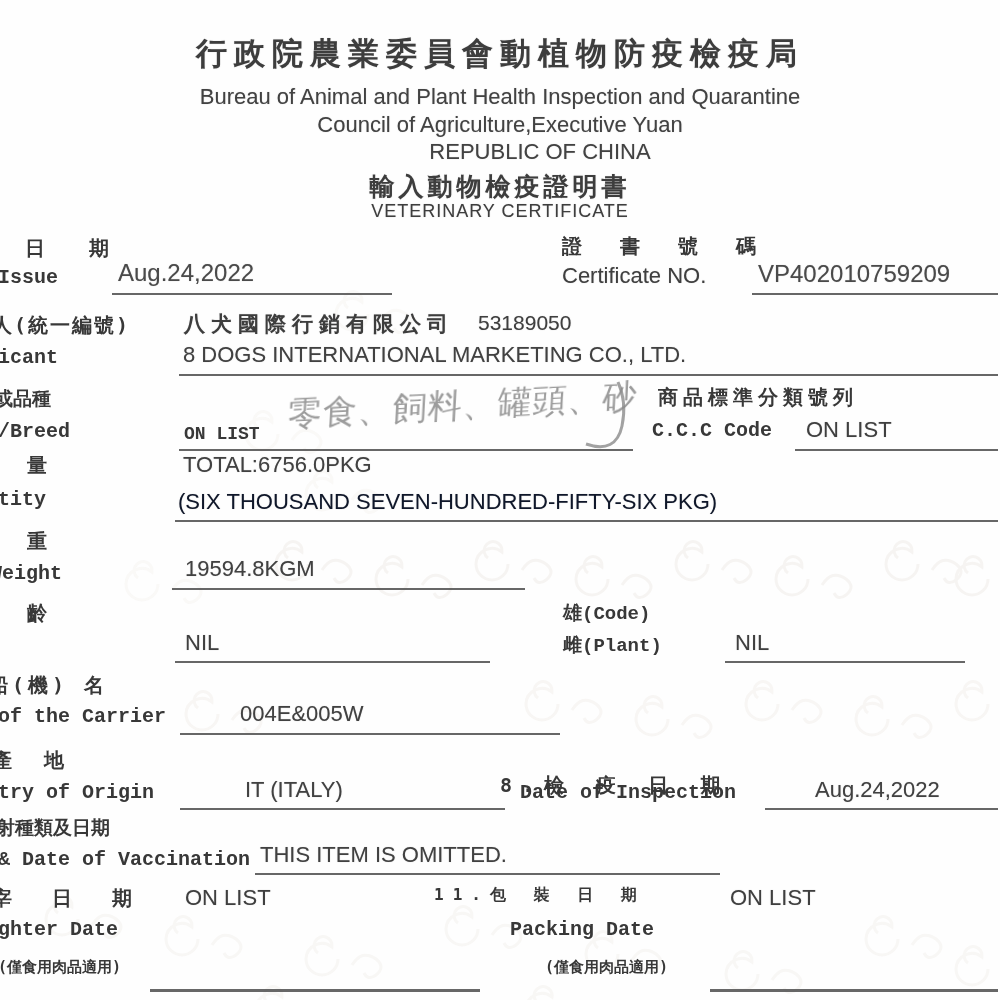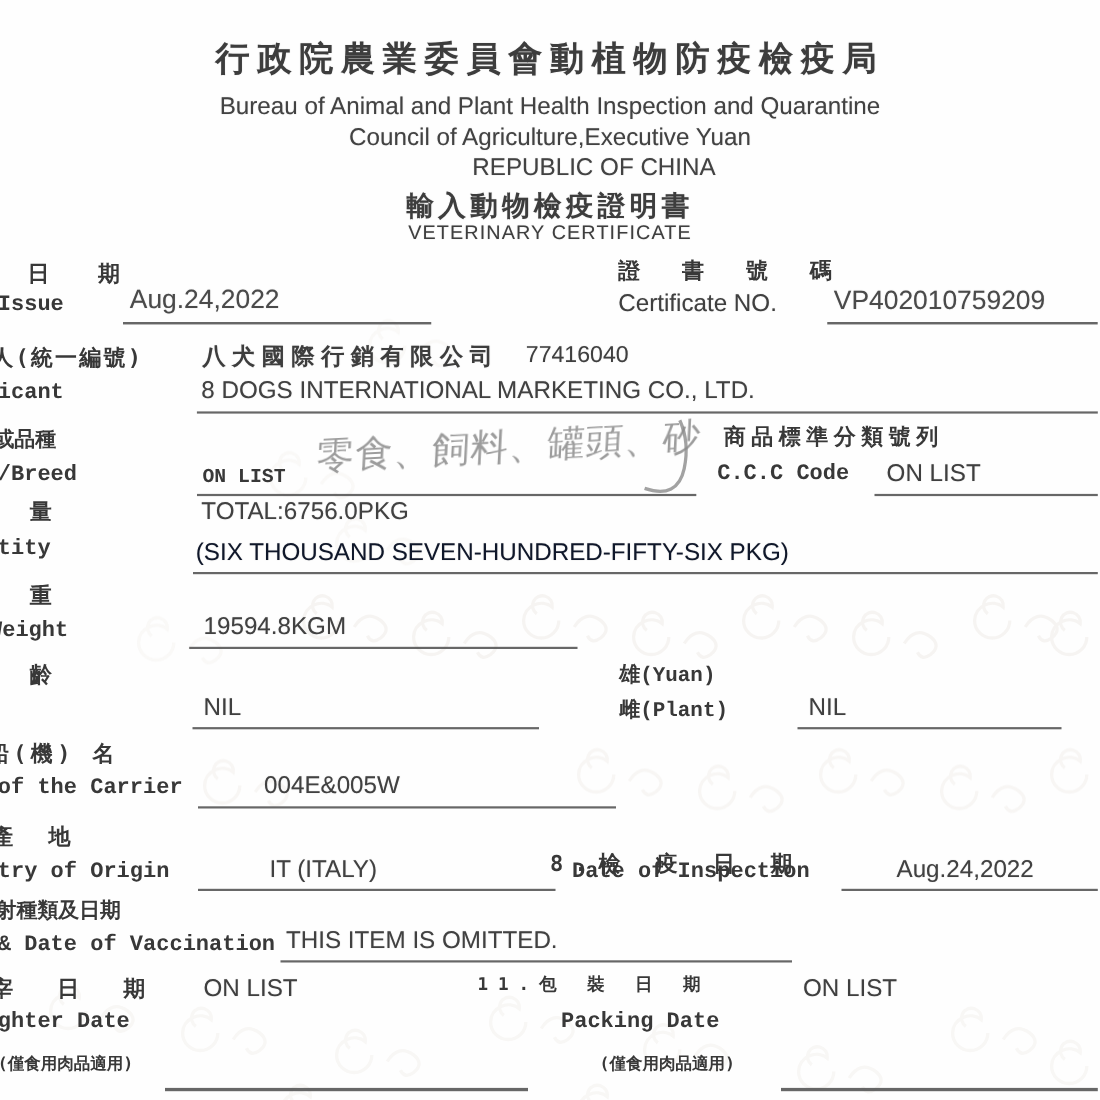--- a/index.html
+++ b/index.html
@@ -94,21 +94,21 @@
     <div class="rule" style="left:112px; top:293px; width:280px;"></div>
 
     <div class="abs cjk" style="left:562px; top:233px; font-size:20px; letter-spacing:13px;">證 書 號 碼</div>
     <div class="abs sans soft" style="left:562px; top:263px; font-size:22px; color:#3f3f3f;">Certificate NO.</div>
     <div class="abs sans soft" style="left:758px; top:260px; font-size:24px;">VP402010759209</div>
     <div class="rule" style="left:752px; top:293px; width:246px;"></div>
 
     <div class="abs cjk" style="left:-8px; top:312px; font-size:20px; letter-spacing:2px;">人(統一編號)</div>
     <div class="abs mono" style="left:-2px; top:346px; font-size:20px;">icant</div>
     <div class="abs serifcjk soft" style="left:184px; top:310px; font-size:21px; letter-spacing:6px; font-weight:bold;">八犬國際行銷有限公司</div>
-    <div class="abs sans soft" style="left:478px; top:311px; font-size:21px; color:#3f3f3f;">77416040</div>
+    <div class="abs sans soft" style="left:478px; top:311px; font-size:21px; color:#3f3f3f;">53189050</div>
     <div class="abs sans soft" style="left:183px; top:342px; font-size:22px; color:#414141;">8 DOGS INTERNATIONAL MARKETING CO., LTD.</div>
     <div class="rule" style="left:179px; top:374px; width:819px;"></div>
 
     <div class="abs cjk" style="left:-6px; top:386px; font-size:19px;">或品種</div>
     <div class="abs mono" style="left:-2px; top:420px; font-size:20px;">/Breed</div>
     <div class="abs mono" style="left:184px; top:424px; font-size:18px;">ON LIST</div>
     <div class="abs hand" style="left:288px; top:392px; font-size:34px; letter-spacing:1px;">零食、飼料、罐頭、砂</div>
     <svg class="abs" style="left:580px; top:378px;" width="60" height="75">
       <path d="M6 66 q30 10 36 -18 q5 -24 -4 -44" fill="none" stroke="#8b8b8b" stroke-width="3" opacity=".8"></path>
     </svg>
@@ -124,21 +124,21 @@
     <div class="abs sans soft" style="left:183px; top:452px; font-size:22px; color:#414141;">TOTAL:6756.0PKG</div>
     <div class="abs sans soft" style="left:178px; top:489px; font-size:22px; color:#0f172a;">(SIX THOUSAND SEVEN-HUNDRED-FIFTY-SIX PKG)</div>
     <div class="rule" style="left:175px; top:520px; width:823px;"></div>
 
     <div class="abs cjk" style="left:27px; top:528px; font-size:20px;">重</div>
     <div class="abs mono" style="left:-10px; top:562px; font-size:20px;">Weight</div>
     <div class="abs sans soft" style="left:185px; top:556px; font-size:22px; color:#414141;">19594.8KGM</div>
     <div class="rule" style="left:172px; top:588px; width:353px;"></div>
 
     <div class="abs cjk" style="left:27px; top:600px; font-size:20px;">齡</div>
-    <div class="abs mono" style="left:563px; top:600px; font-size:19px;">雄(Yuan)</div>
+    <div class="abs mono" style="left:563px; top:600px; font-size:19px;">雄(Code)</div>
     <div class="abs sans soft" style="left:185px; top:630px; font-size:22px; color:#3f3f3f;">NIL</div>
     <div class="rule" style="left:175px; top:661px; width:315px;"></div>
     <div class="abs mono" style="left:563px; top:632px; font-size:19px;">雌(Plant)</div>
     <div class="abs sans soft" style="left:735px; top:630px; font-size:22px; color:#3f3f3f;">NIL</div>
     <div class="rule" style="left:725px; top:661px; width:240px;"></div>
 
     <div class="abs cjk" style="left:-12px; top:672px; font-size:20px; letter-spacing:4px;">船(機) 名</div>
     <div class="abs mono" style="left:-2px; top:705px; font-size:20px;">of the Carrier</div>
     <div class="abs sans soft" style="left:240px; top:701px; font-size:22px; color:#414141;">004E&amp;005W</div>
     <div class="rule" style="left:180px; top:733px; width:380px;"></div>

